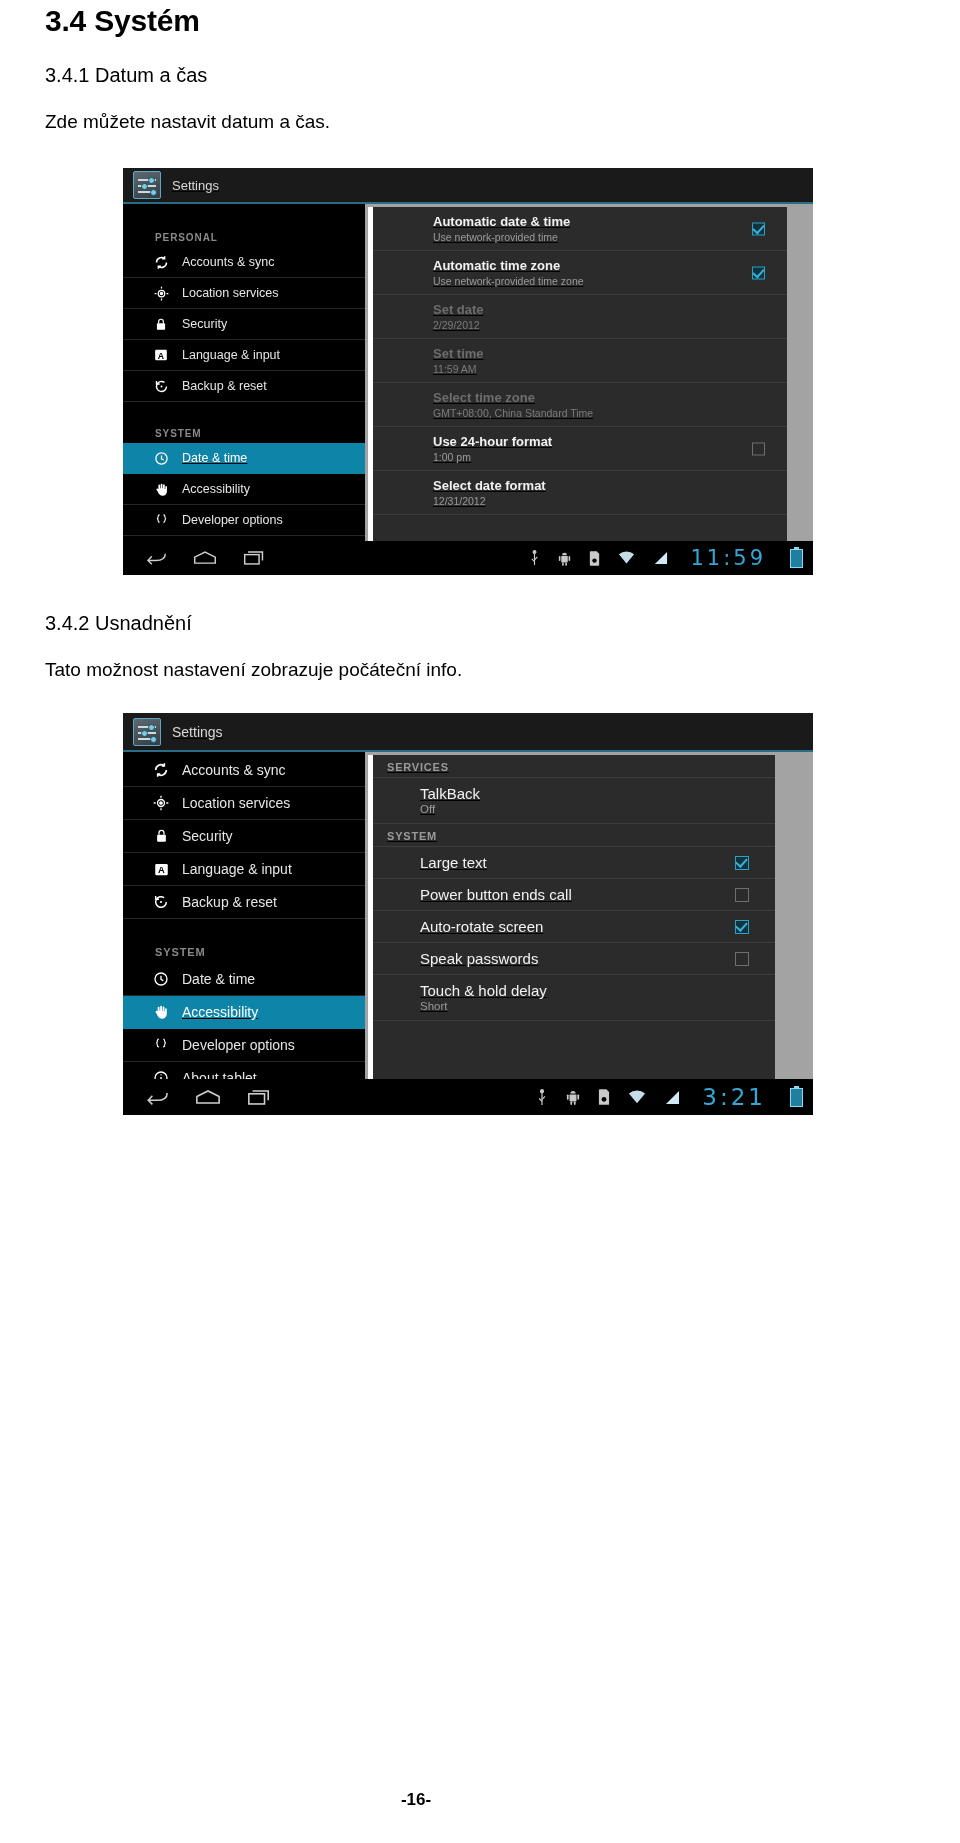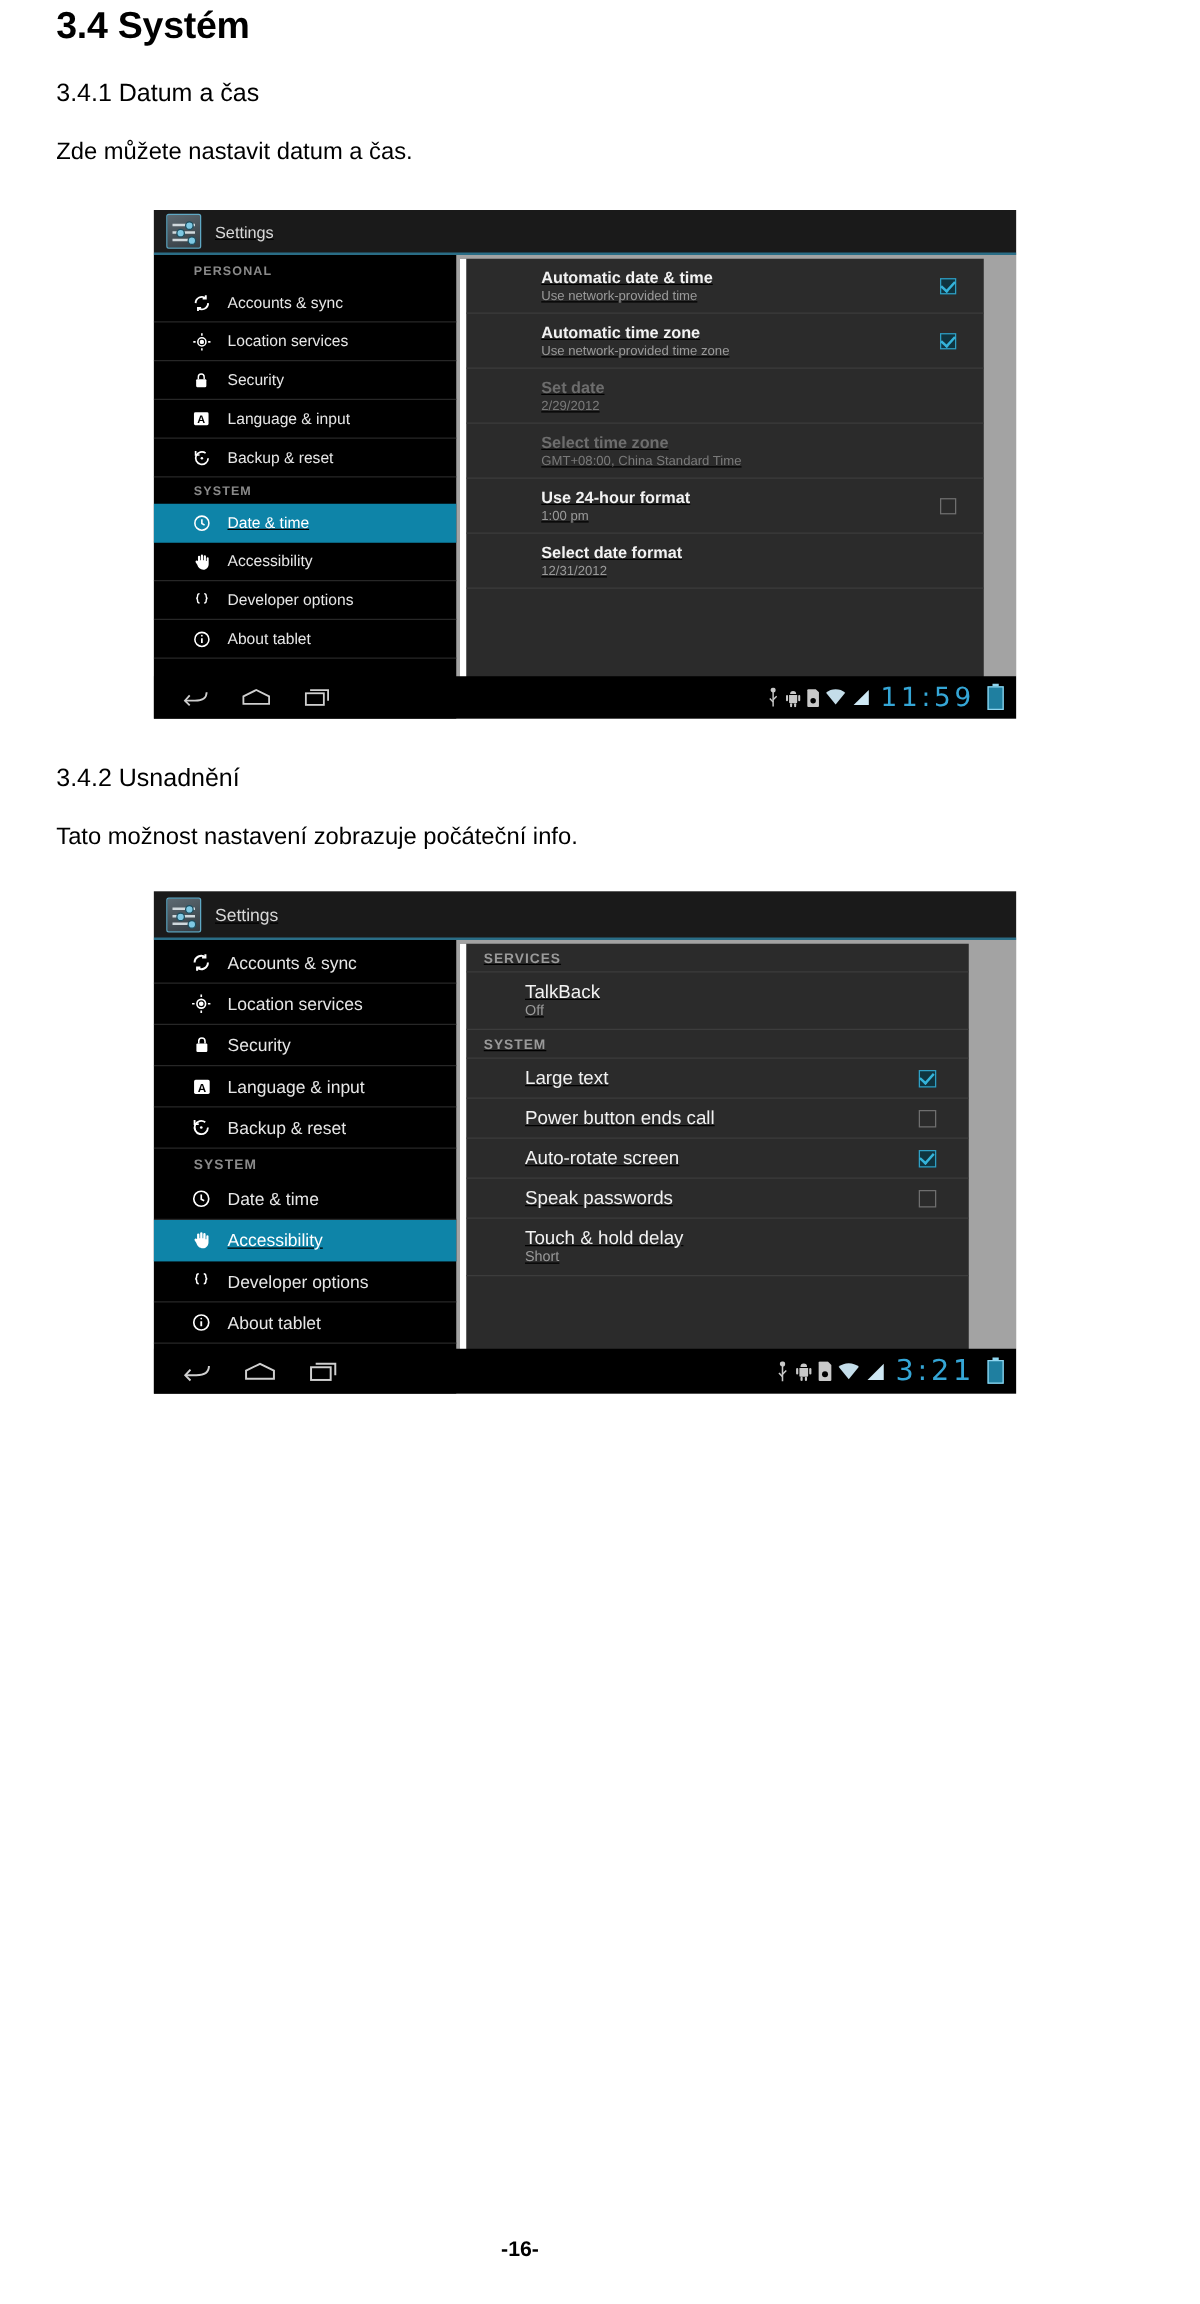--- a/index.html
+++ b/index.html
@@ -121,20 +121,21 @@
     box-sizing: border-box;
   }
   .shot2 .sidebar { width: 242px; }
 
   .sec-label {
     color: #8a8a8a;
     font-size: 10px;
     letter-spacing: 0.9px;
     padding: 6px 0 4px 32px;
     font-weight: bold;
+    margin-top: 20px;
   }
   .shot2 .sec-label { font-size: 11px; padding: 7px 0 5px 32px;}
 
   .nav-item {
     display: flex;
     align-items: center;
     height: 31px;
     padding-left: 28px;
     border-bottom: 1px solid #272727;
     box-sizing: border-box;
@@ -246,21 +247,21 @@
     display: flex;
     align-items: center;
     gap: 26px;
     padding-left: 22px;
   }
   .navkeys .k { color: #cfcfcf; display: flex; }
   .statusicons {
     margin-left: auto;
     display: flex;
     align-items: center;
-    gap: 4px;
+    gap: 18px;
     padding-right: 10px;
   }
   .statusicons .si { color: #c9c9c9; display: flex; }
   .clock {
     color: #35a6d6;
     font-size: 21px;
     letter-spacing: 3px;
     font-family: "DejaVu Sans", sans-serif;
     margin: 0 6px 0 4px;
   }
@@ -427,20 +428,24 @@
       <div class="row">
         <div class="title">Automatic time zone</div>
         <div class="sub">Use network-provided time zone</div>
         <span class="chk on"></span>
       </div>
       <div class="row disabled">
         <div class="title">Set date</div>
         <div class="sub">2/29/2012</div>
       </div>
       <div class="row disabled">
+        <div class="title">Set time</div>
+        <div class="sub">11:59 AM</div>
+      </div>
+      <div class="row disabled">
         <div class="title">Select time zone</div>
         <div class="sub">GMT+08:00, China Standard Time</div>
       </div>
       <div class="row">
         <div class="title">Use 24-hour format</div>
         <div class="sub">1:00 pm</div>
         <span class="chk"></span>
       </div>
       <div class="row">
         <div class="title">Select date format</div>

